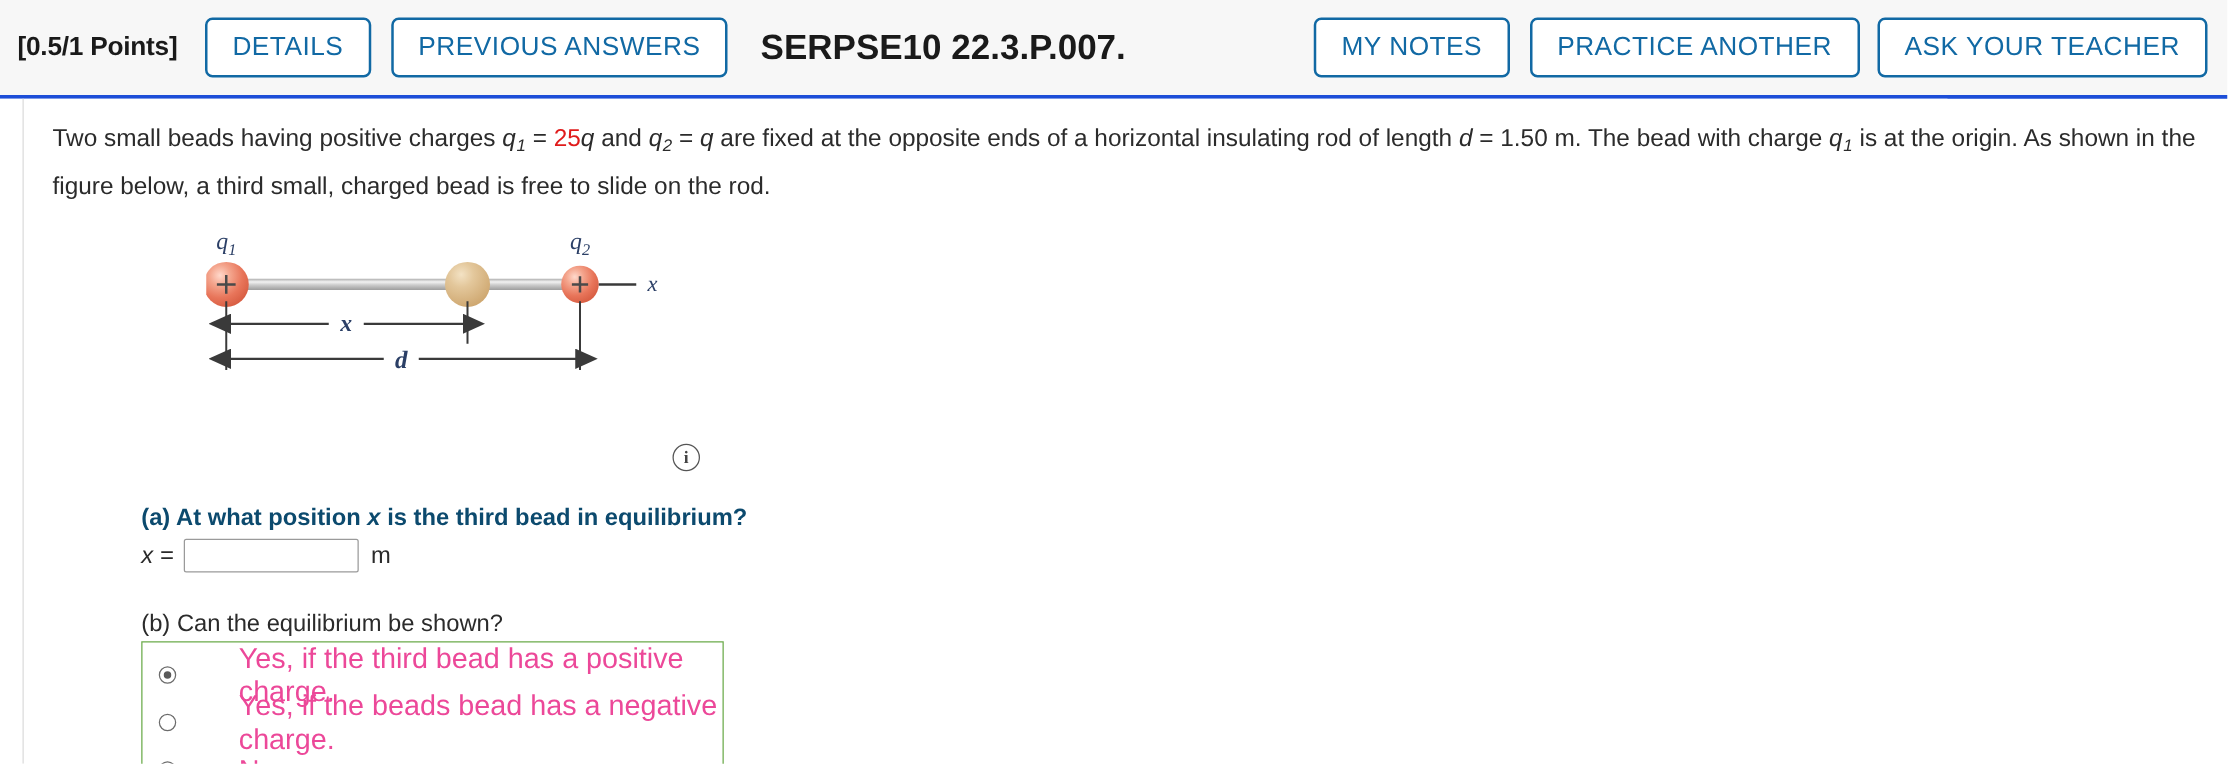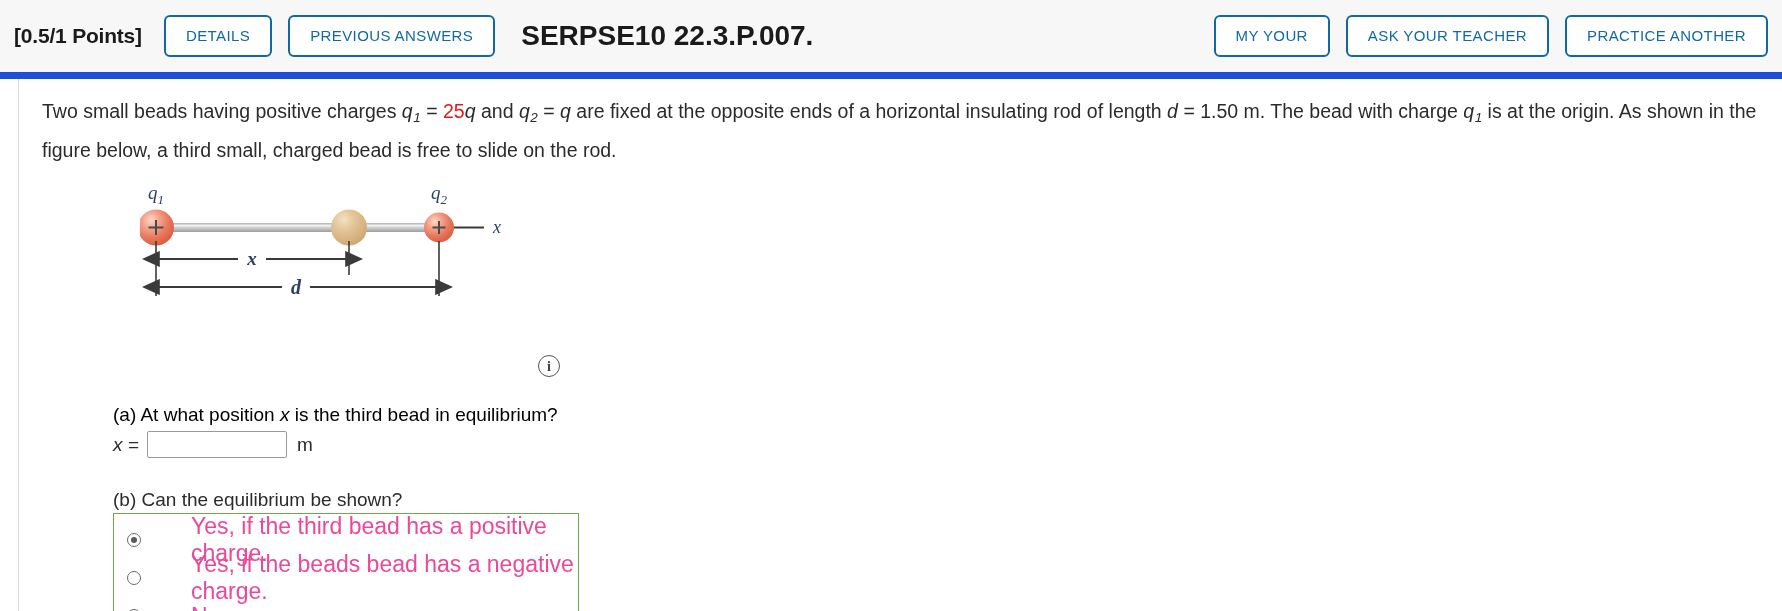--- a/index.html
+++ b/index.html
@@ -16,39 +16,39 @@
     position: relative;
   }
 
   
   .header {
     position: absolute;
     left: 0; top: 0;
     width: 1782px;
     height: 79px;
     background: #f7f7f7;
-    border-bottom: 7px solid #1d4ed8;
+    border-bottom: 3px solid #1d4ed8;
     box-sizing: border-box;
     display: flex;
     align-items: center;
   }
   .points {
     font-size: 21px;
     font-weight: bold;
     color: #1a1a1a;
     margin-left: 14px;
     white-space: nowrap;
     letter-spacing: -0.2px;
   }
   .hbtn {
     border: 2px solid #1169a4;
     border-radius: 6px;
     background: #ffffff;
     color: #1169a4;
-    font-size: 15px;
+    font-size: 21px;
     font-family: "Liberation Sans", sans-serif;
     letter-spacing: 0.4px;
     padding: 11px 20px 12px 20px;
     line-height: 1;
     white-space: nowrap;
     cursor: pointer;
     box-sizing: border-box;
   }
   .hbtn-details { margin-left: 22px; }
   .hbtn-prev    { margin-left: 16px; }
@@ -94,21 +94,21 @@
     font-size: 13.5px;
     vertical-align: -0.32em;
     font-style: italic;
     padding-left: 0.5px;
   }
   .red { color: #e01b1b; }
 
   
   .figure {
     position: absolute;
-    left: 140px;
+    left: 165px;
     top: 100px;
     width: 420px;
     height: 135px;
   }
   .fig-svg { display: block; }
 
   .infoicon {
     position: absolute;
     left: 538px;
     top: 276px;
@@ -124,22 +124,23 @@
     cursor: pointer;
     box-sizing: border-box;
   }
 
   
   .part-a-text {
     position: absolute;
     left: 113px;
     top: 325px;
     font-size: 19px;
-    color: #000000;
-    white-space: nowrap;
+    color: #0c4a6e;
+    white-space: nowrap;
+    font-weight: bold;
   }
   .answer-row {
     position: absolute;
     left: 113px;
     top: 352px;
     display: flex;
     align-items: center;
     font-size: 19px;
     color: #2b2b2b;
   }
@@ -210,23 +211,23 @@
 </style>
 </head>
 <body>
 
 <div class="header">
   <span class="points">[0.5/1 Points]</span>
   <button class="hbtn hbtn-details">DETAILS</button>
   <button class="hbtn hbtn-prev">PREVIOUS ANSWERS</button>
   <span class="exercise-id">SERPSE10 22.3.P.007.</span>
   <span class="spacer"></span>
-  <button class="hbtn hbtn-notes">MY YOUR</button>
+  <button class="hbtn hbtn-notes">MY NOTES</button>
+  <button class="hbtn hbtn-practice">PRACTICE ANOTHER</button>
   <button class="hbtn hbtn-ask">ASK YOUR TEACHER</button>
-  <button class="hbtn hbtn-practice">PRACTICE ANOTHER</button>
 </div>
 
 <div class="qbody">
 
   <div class="leftrail"></div>
 
   <div class="prompt">
     <span>Two small beads having positive charges </span><span class="var">q</span><span class="sub">1</span><span> = </span><span class="red">25</span><span class="var">q</span><span> and </span><span class="var">q</span><span class="sub">2</span><span> = </span><span class="var">q</span><span> are fixed at the opposite ends of a horizontal insulating rod of length </span><span class="var">d</span><span> = </span><span>1.50 m.</span><span> The bead with charge </span><span class="var">q</span><span class="sub">1</span><span> is at the origin. As shown in the figure below, a third small, charged bead is free to slide on the rod.</span>
   </div>
 

